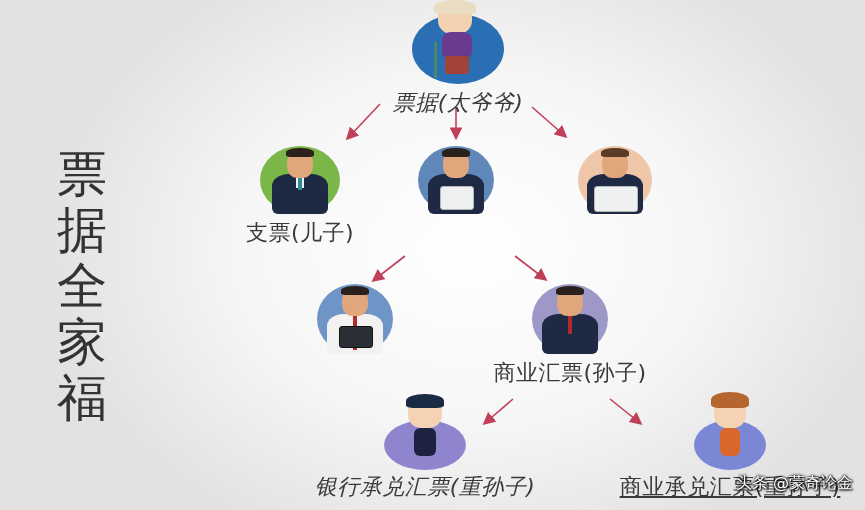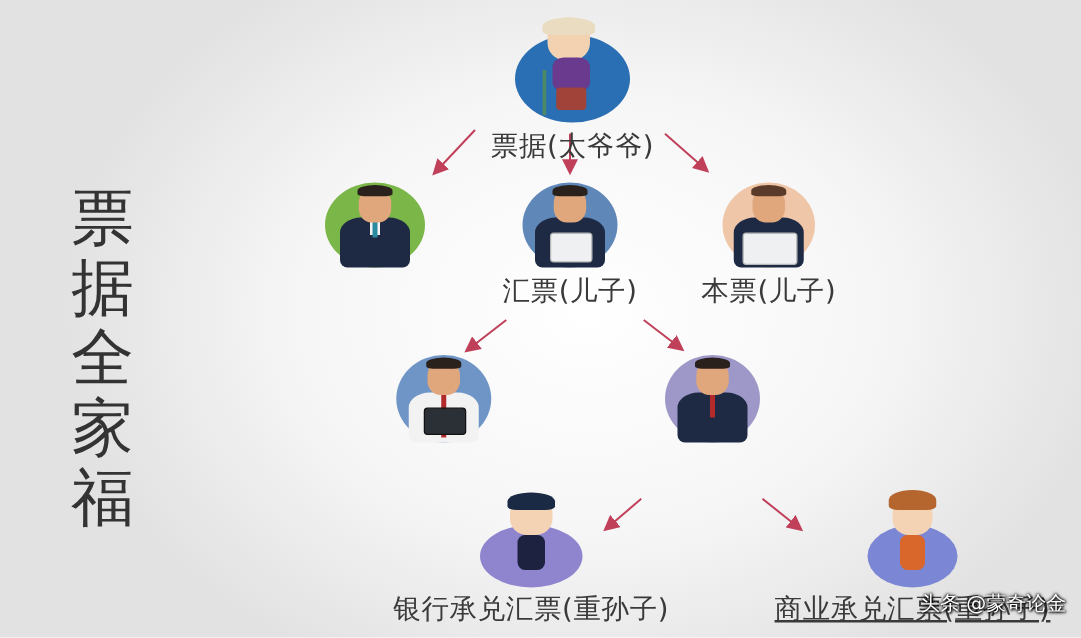--- a/index.html
+++ b/index.html
@@ -42,87 +42,87 @@
     <line x1="380" y1="104" x2="348" y2="138"></line>
     <line x1="456" y1="107" x2="456" y2="137"></line>
     <line x1="532" y1="107" x2="565" y2="136"></line>
     <line x1="405" y1="256" x2="374" y2="280"></line>
     <line x1="515" y1="256" x2="545" y2="279"></line>
     <line x1="513" y1="399" x2="485" y2="423"></line>
     <line x1="610" y1="399" x2="640" y2="423"></line>
   </g>
 </svg>
 
-<div class="node" style="left:378px;top:16px;width:160px;">
+<div class="node" style="left:378px;top:2px;width:160px;font-style:italic;">
   <div class="avatar" style="width:92px;height:70px;background:#2a6eb3;margin-top:12px;">
     <div class="head" style="left:26px;top:-14px;width:34px;height:34px;background:#f2d2b0;"></div>
     <div class="hair" style="left:22px;top:-14px;width:42px;height:14px;background:#e9dcc0;"></div>
     <div class="suit" style="left:30px;top:18px;width:30px;height:26px;background:#6a3a8e;"></div>
     <div class="suit" style="left:33px;top:42px;width:24px;height:18px;background:#a2433a;border-radius:3px;"></div>
     <div style="position:absolute;left:22px;top:28px;width:3px;height:36px;background:#4b8a66;"></div>
   </div>
   <div class="label">票据(太爷爷)</div>
 </div>
 
 <div class="node" style="left:230px;top:146px;width:140px;">
   <div class="avatar" style="width:80px;height:68px;background:#7ab648;">
     <div class="suit" style="left:12px;top:28px;width:56px;height:40px;"></div>
     <div class="shirt" style="left:36px;top:28px;width:8px;height:14px;"></div>
     <div class="tie" style="left:38px;top:30px;width:4px;height:14px;background:#2a8aa0;"></div>
     <div class="head" style="left:27px;top:4px;width:26px;height:28px;"></div>
     <div class="hair" style="left:26px;top:2px;width:28px;height:9px;"></div>
   </div>
+  <div class="label">支票(儿子)</div>
 </div>
 
 <div class="node" style="left:386px;top:146px;width:140px;">
   <div class="avatar" style="width:76px;height:68px;background:#5f87b8;">
     <div class="suit" style="left:10px;top:28px;width:56px;height:40px;"></div>
     <div class="head" style="left:25px;top:4px;width:26px;height:28px;"></div>
     <div class="hair" style="left:24px;top:2px;width:28px;height:9px;"></div>
     <div class="pad" style="left:22px;top:40px;width:32px;height:22px;"></div>
   </div>
-  <div class="label">汇票(儿子)</div>
 </div>
 
 <div class="node" style="left:540px;top:146px;width:150px;">
   <div class="avatar" style="width:74px;height:68px;background:#f0c6a8;">
     <div class="suit" style="left:9px;top:28px;width:56px;height:40px;"></div>
     <div class="head" style="left:24px;top:4px;width:26px;height:28px;"></div>
     <div class="hair" style="left:23px;top:2px;width:28px;height:9px;background:#5a3a28;"></div>
     <div class="pad" style="left:16px;top:40px;width:42px;height:24px;"></div>
   </div>
-  <div class="label">本票(儿子)</div>
 </div>
 
 <div class="node" style="left:270px;top:284px;width:170px;">
   <div class="avatar" style="width:76px;height:70px;background:#6f95c6;">
     <div class="shirt" style="left:10px;top:30px;width:56px;height:40px;border-radius:30% 30% 6px 6px;"></div>
     <div class="tie" style="left:36px;top:30px;width:4px;height:36px;"></div>
     <div class="head" style="left:25px;top:4px;width:26px;height:28px;"></div>
     <div class="hair" style="left:24px;top:2px;width:28px;height:9px;"></div>
     <div class="pad" style="left:22px;top:42px;width:32px;height:20px;background:#2b2f36;border-color:#111;"></div>
   </div>
 </div>
 
 <div class="node" style="left:480px;top:284px;width:180px;">
   <div class="avatar" style="width:76px;height:70px;background:#9e98c8;">
     <div class="suit" style="left:10px;top:30px;width:56px;height:40px;"></div>
     <div class="tie" style="left:36px;top:32px;width:4px;height:18px;"></div>
     <div class="head" style="left:25px;top:4px;width:26px;height:28px;"></div>
     <div class="hair" style="left:24px;top:2px;width:28px;height:9px;"></div>
   </div>
+  <div class="label">商业汇票(孙子)</div>
 </div>
 
 <div class="node" style="left:300px;top:396px;width:250px;">
   <div class="avatar" style="width:82px;height:50px;background:#8f85cf;margin-top:24px;">
     <div class="head" style="left:24px;top:-24px;width:34px;height:32px;background:#f4d3b4;"></div>
     <div class="hair" style="left:22px;top:-26px;width:38px;height:14px;background:#1a2a44;"></div>
     <div class="suit" style="left:30px;top:8px;width:22px;height:28px;background:#1c2240;border-radius:6px;"></div>
   </div>
-  <div class="label" style="margin-top:2px;">银行承兑汇票(重孙子)</div>
+  <div class="label" style="margin-top:2px;font-style:italic;">银行承兑汇票(重孙子)</div>
 </div>
 
 <div class="node" style="left:605px;top:396px;width:250px;">
   <div class="avatar" style="width:72px;height:50px;background:#7b86d4;margin-top:24px;">
     <div class="head" style="left:20px;top:-24px;width:32px;height:32px;background:#f4d3b4;"></div>
     <div class="hair" style="left:17px;top:-28px;width:38px;height:16px;background:#b5652e;"></div>
     <div class="suit" style="left:26px;top:8px;width:20px;height:28px;background:#d9662a;border-radius:6px;"></div>
   </div>
   <div class="label" style="margin-top:2px;text-decoration:underline;">商业承兑汇票(重孙子)</div>
 </div>

